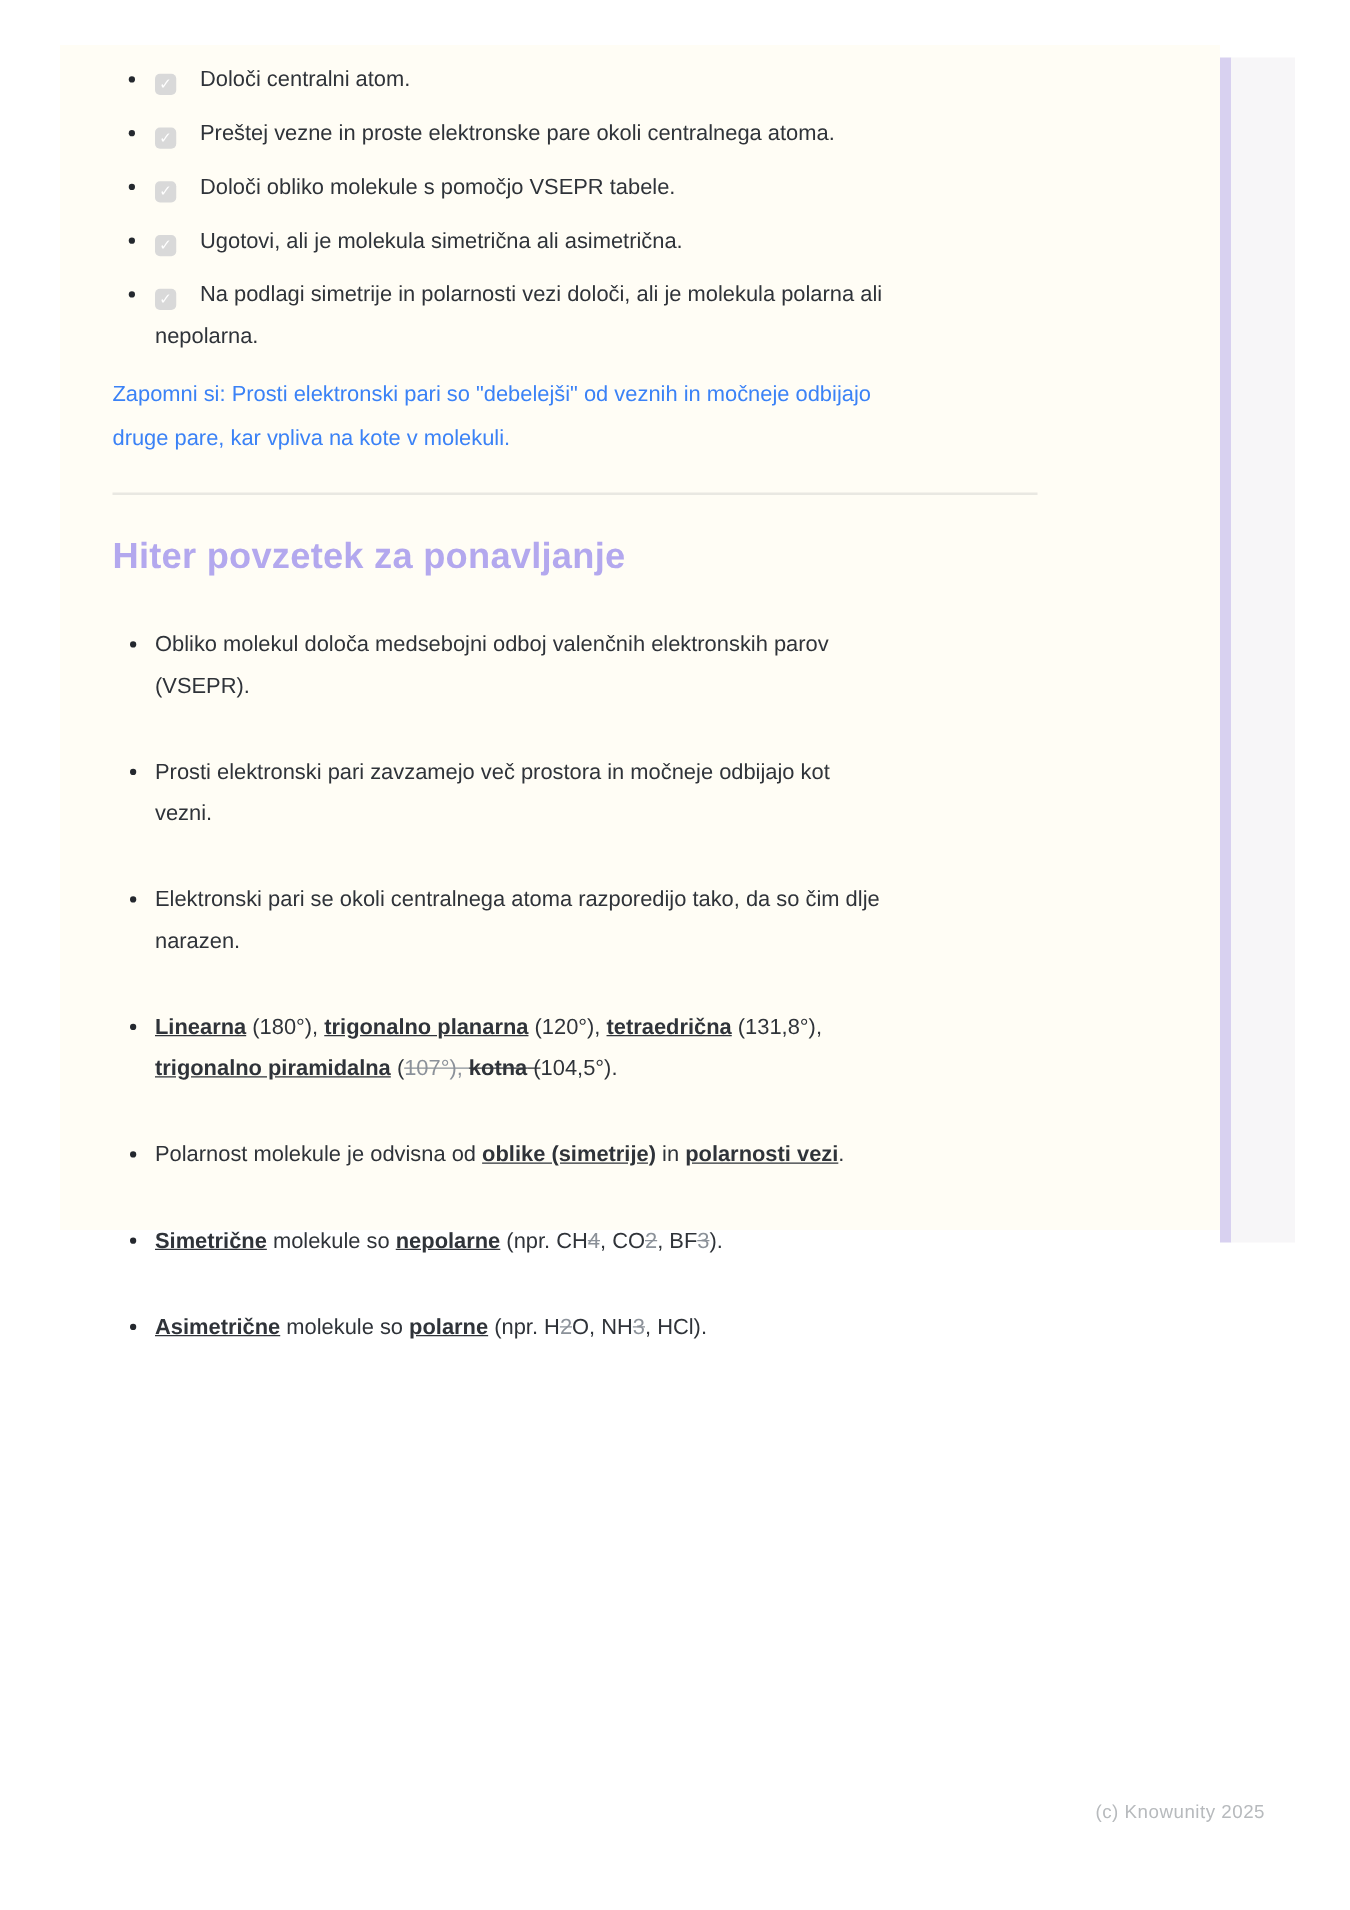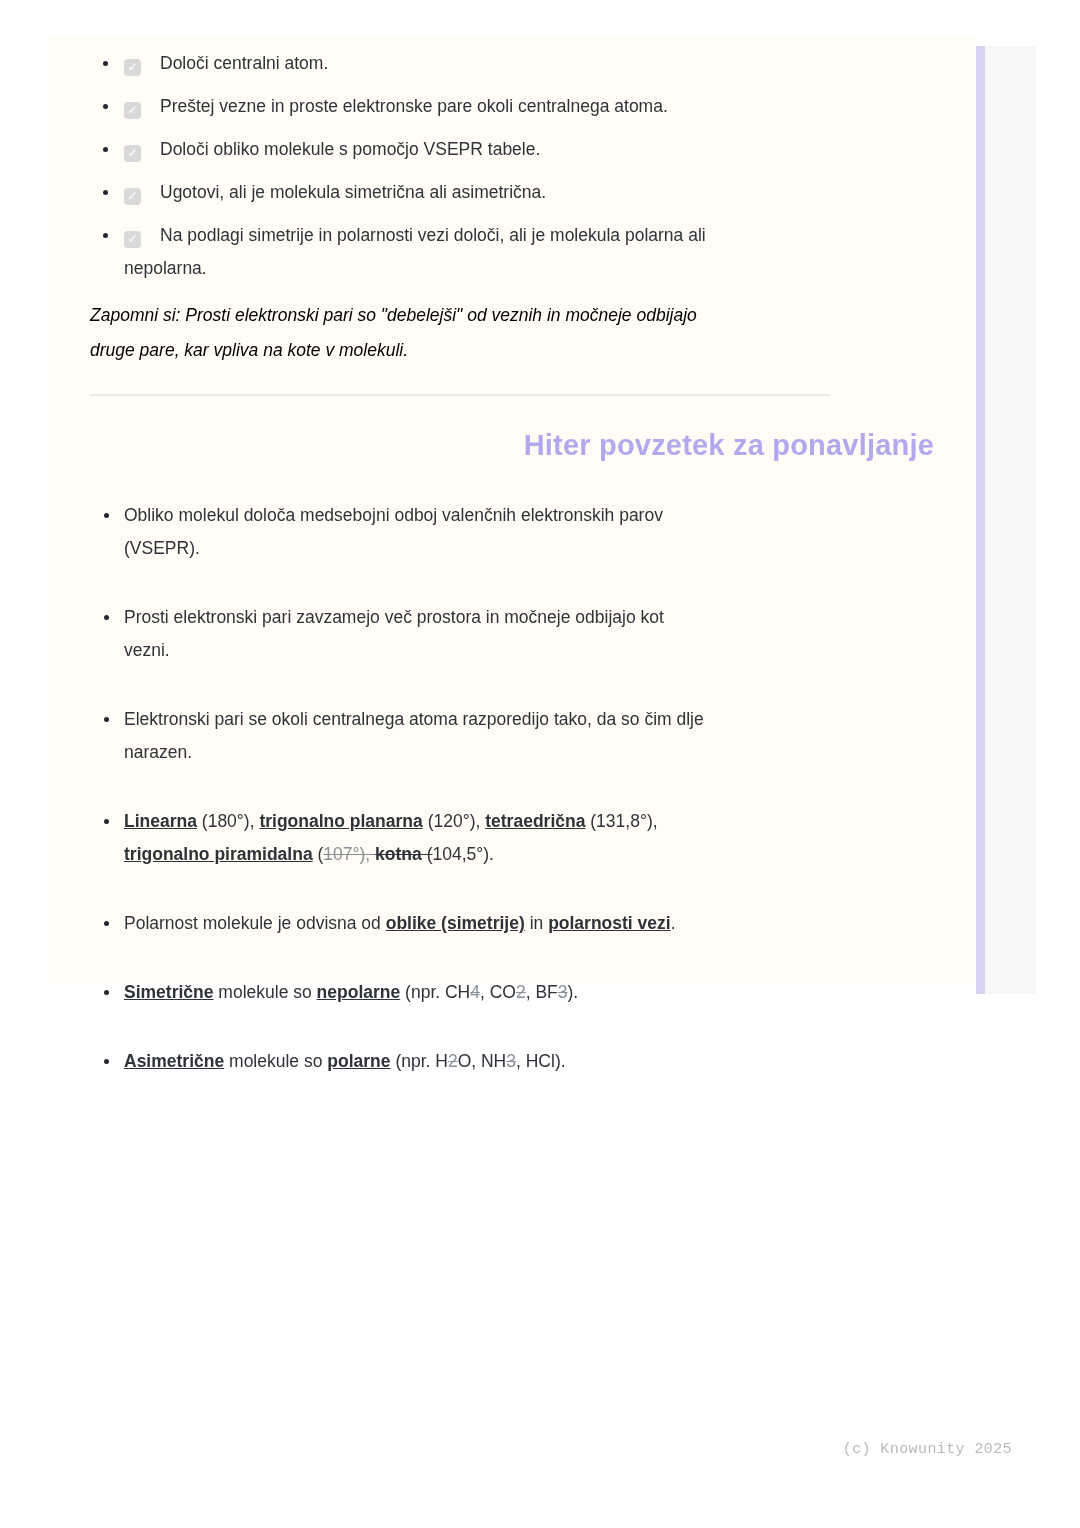--- a/index.html
+++ b/index.html
@@ -30,47 +30,45 @@
     content:"";position:absolute;left:-21px;top:14px;width:5px;height:5px;
     border-radius:50%;background:#24282e;
   }
   .checkbox{
     display:inline-block;width:17px;height:17px;border-radius:4px;
     background:#D9D9D9;color:#ffffff;font-size:12px;line-height:17px;
     text-align:center;vertical-align:-2px;margin-right:19px;
     user-select:none;
   }
   .note{
-    margin:13px 0 0 0;font-style:italic;font-size:17.5px;line-height:35px;color:#000000;
+    margin:13px 0 0 0;font-size:17.5px;line-height:35px;color:#3b82f6;
   }
   .divider{
     border:none;border-top:2px solid #E9E8E2;margin:26px 0 0 0;width:740px;
   }
   .heading{
     margin:31px 0 0 0;font-size:29px;line-height:36px;font-weight:700;color:#B3A8EE;
     letter-spacing:0.2px;
-    text-align:right;
   }
   .summary{margin-left:34px;margin-top:31px;}
   .summary li{
     position:relative;font-size:17.5px;line-height:33px;margin-bottom:11px;
     max-width:710px;
     margin-top:36px;
   }
   .summary li::before{
     content:"";position:absolute;left:-20px;top:14px;width:5px;height:5px;
     border-radius:50%;background:#24282e;
   }
   .b{font-weight:700;text-decoration:underline;}
   .strike{text-decoration:line-through;}
   .gray{color:#8B9199;}
   .footer{
     position:absolute;top:1441px;right:68px;font-size:15px;color:#B7BABD;
     letter-spacing:0.4px;
-    font-family:Liberation Mono, monospace;
   }
 </style>
 </head>
 <body>
 
 <div class="page">
 
   <ul class="checklist">
       <li><span class="checkbox">✓</span><span>Določi centralni atom.</span></li>
       <li><span class="checkbox">✓</span><span>Preštej vezne in proste elektronske pare okoli centralnega atoma.</span></li>

